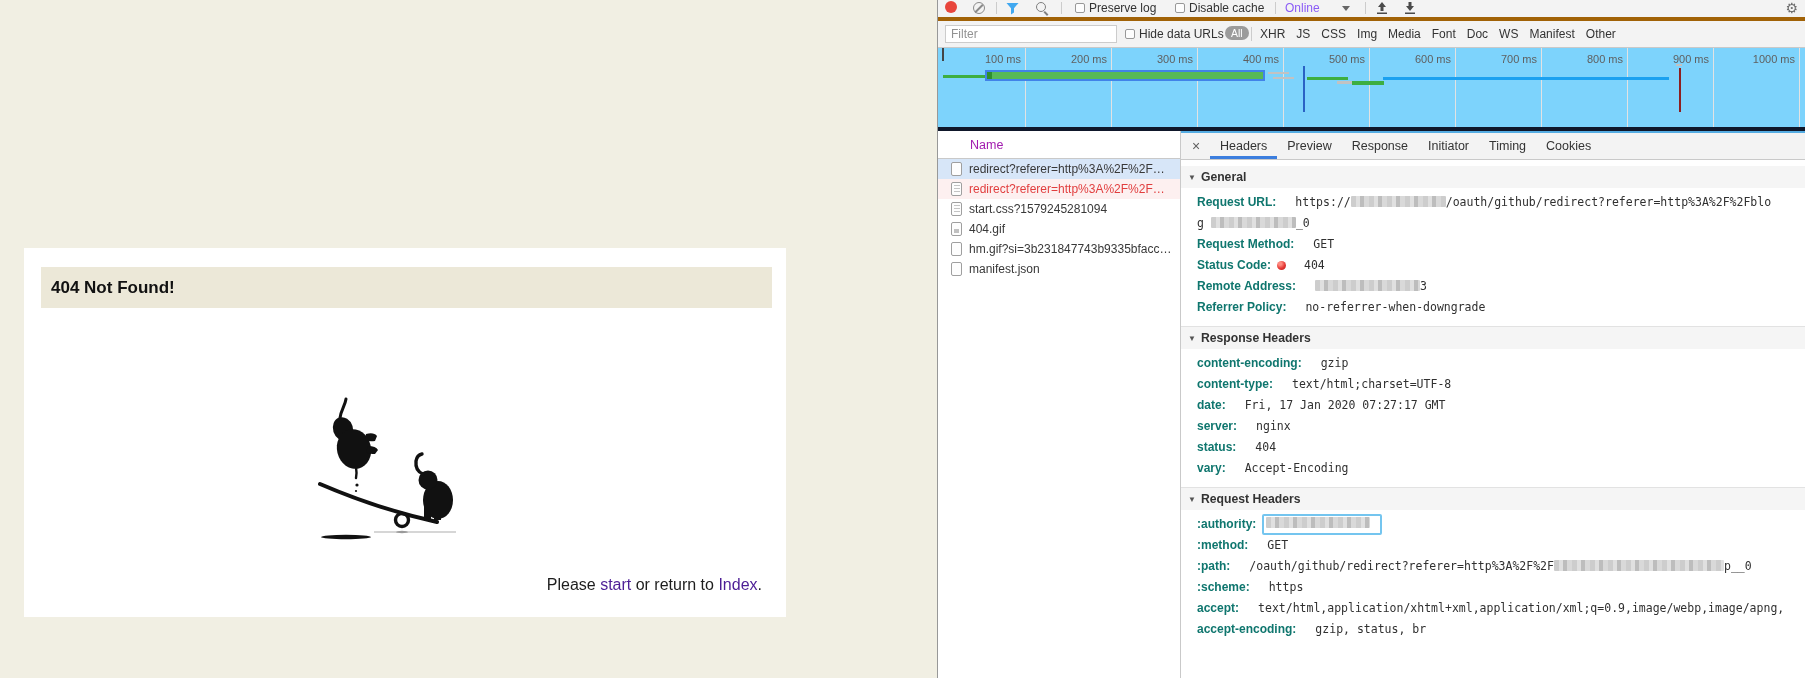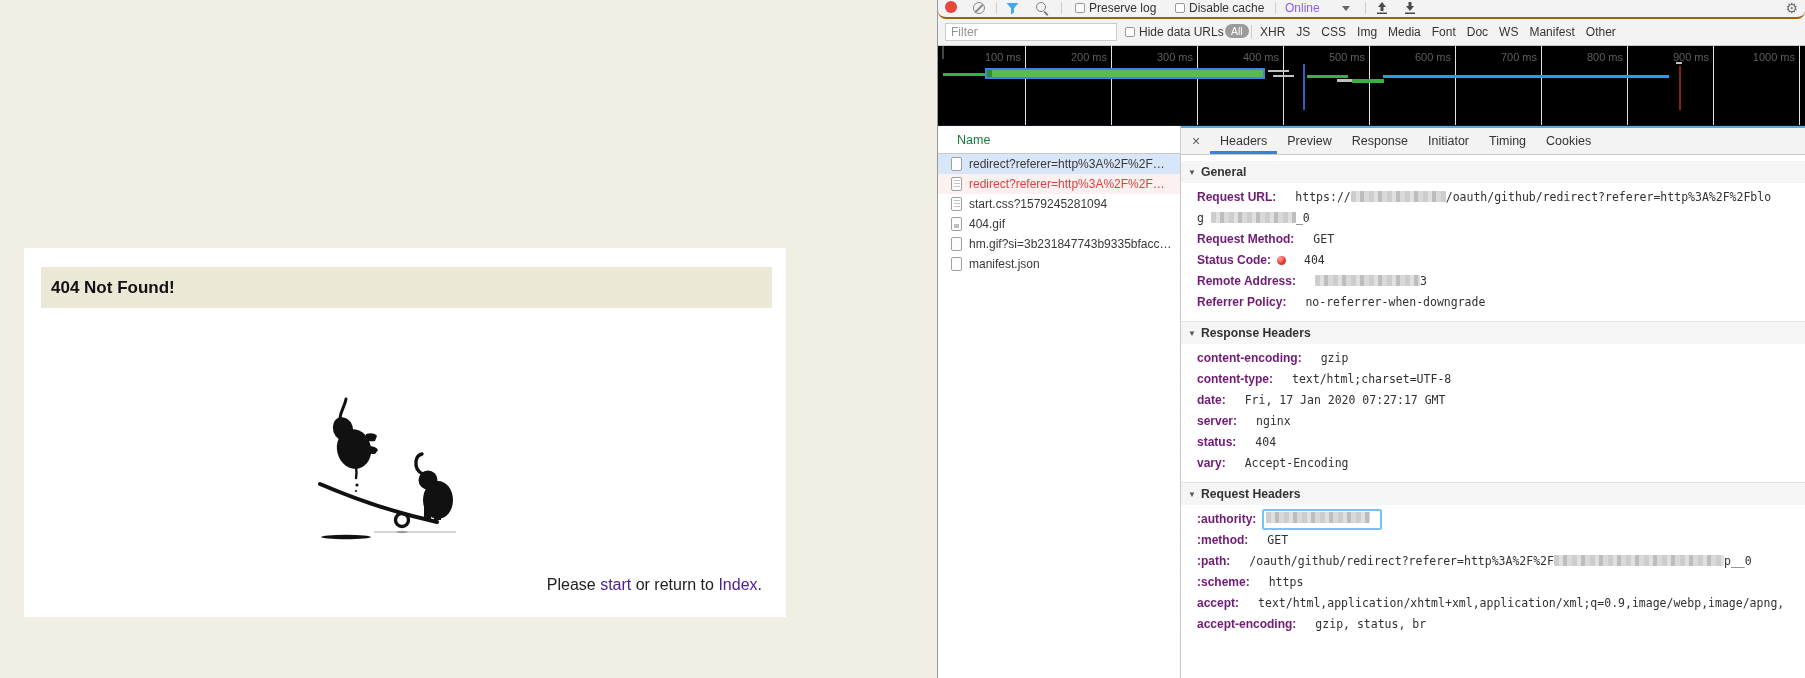--- a/index.html
+++ b/index.html
@@ -9,21 +9,21 @@
   .page404{position:absolute;left:0;top:0;width:937px;height:678px;background:#f1efe3;}
   .card{position:absolute;left:24px;top:248px;width:762px;height:369px;background:#fff;}
   .band{position:absolute;left:17px;top:19px;width:731px;height:41px;background:#ece8d8;}
   .band h1{margin:0;padding:0 0 0 10px;font-size:17px;line-height:41px;font-weight:bold;color:#111;}
   .elephants{position:absolute;left:292px;top:148px;width:185px;height:145px;}
   .msg{position:absolute;right:24px;top:328px;font-size:16px;color:#1d1d1d;white-space:pre;}
   .msg a{color:#4c1d95;text-decoration:none;cursor:pointer;}
   
   .devtools{position:absolute;left:937px;top:0;width:868px;height:678px;background:#f3f3f3;
             border-left:1px solid #989898;box-sizing:border-box;font-size:12px;}
-  .dt-toolbar{position:relative;height:17px;border-bottom:2px solid #a16207;background:#f3f3f3;border-radius:8px;}
+  .dt-toolbar{position:relative;height:17px;border-bottom:4px solid #a16207;background:#f3f3f3;}
   .dt-toolbar .tlabel{position:absolute;top:1px;font-size:12px;color:#333;line-height:14px;}
   .vsep{position:absolute;width:1px;height:12px;background:#ccc;top:2px;}
   .icon-record{position:absolute;left:7px;top:1px;width:12px;height:12px;border-radius:50%;background:#e8453c;}
   .icon-block{position:absolute;left:35px;top:2px;width:10px;height:10px;border:1.6px solid #8b8b8b;border-radius:50%;}
   .icon-block::after{content:'';position:absolute;left:4.3px;top:-0.5px;width:1.6px;height:11px;background:#8b8b8b;transform:rotate(45deg);}
   .icon-funnel{position:absolute;left:68px;top:2px;}
   .icon-search{position:absolute;left:98px;top:2px;width:8px;height:8px;border:1.6px solid #7f7f7f;border-radius:50%;}
   .icon-search::after{content:'';position:absolute;left:7.5px;top:7.5px;width:1.8px;height:5px;background:#7f7f7f;transform:rotate(-45deg);}
   .checkbox{position:absolute;width:10px;height:10px;border:1px solid #989898;border-radius:2px;background:#fdfdfd;box-sizing:border-box;}
   .caret{position:absolute;width:0;height:0;border-left:4px solid transparent;border-right:4px solid transparent;border-top:5px solid #666;}
@@ -32,35 +32,35 @@
   .dt-filterbar{position:relative;height:26px;border-bottom:1px solid #c9c9c9;background:#f3f3f3;}
   .filter-input{position:absolute;left:7px;top:4px;width:160px;height:16px;border:1px solid #ccc;background:#fff;
                 font-size:12px;padding:0 5px;color:#333;font-family:"Liberation Sans",sans-serif;}
   .filter-input::placeholder{color:#929292;}
   .flabel{position:absolute;top:6px;font-size:12px;color:#333;}
   .all-pill{position:absolute;left:287px;top:5px;background:#9b9b9b;color:#fff;font-size:10.5px;
             padding:1px 6px;border-radius:8px;line-height:12px;}
   .types{position:absolute;left:322px;top:6px;display:flex;column-gap:11px;font-size:12px;color:#333;}
   .types span{cursor:pointer;}
   
-  .dt-overview{position:relative;height:79px;background:#000000;border-bottom:1px solid #0f172a;overflow:hidden;}
+  .dt-overview{position:relative;height:79px;background:#7dd3fc;border-bottom:4px solid #0f172a;overflow:hidden;}
   .gline{position:absolute;top:0;bottom:0;width:1px;background:#e2e2e2;}
   .tick{position:absolute;top:5px;width:77px;text-align:right;font-size:11px;color:#5f5f5f;}
   .wf{position:absolute;}
   .bar-green{background:#3dae41;}
   .bar-gray{background:#c2c2c2;}
   .bar-lblue{background:#1ba1f0;}
   .selbar{position:absolute;left:47px;top:22px;width:280px;height:11px;border:2px solid #4183e8;background:#57b957;box-sizing:border-box;}
   .selbar::before{content:'';position:absolute;left:0;top:0;width:5px;height:100%;background:#2e8f2e;}
   .marker-blue{position:absolute;left:365px;top:18px;width:2px;height:46px;background:#2a62c4;}
   .marker-red{position:absolute;left:741px;top:20px;width:2px;height:44px;background:#8e1f1f;}
   
   .dt-main{display:flex;height:556px;background:#fff;}
   .dt-list{width:243px;border-right:1px solid #c9c9c9;box-sizing:border-box;background:#fff;}
-  .lhead{height:28px;line-height:28px;padding-left:19px;font-size:12.5px;color:#15803d;border-bottom:1px solid #c9c9c9;box-sizing:border-box;}
+  .lhead{height:28px;line-height:28px;padding-left:32px;font-size:12.5px;color:#a21caf;border-bottom:1px solid #c9c9c9;box-sizing:border-box;}
   .nrow{height:20px;display:flex;align-items:center;padding:0 4px 0 13px;gap:7px;cursor:pointer;}
   .nrow .ntext{font-size:12px;color:#383838;white-space:nowrap;overflow:hidden;flex:1;}
   .nrow.selected{background:#d7e6f8;}
   .nrow.error{background:#fdf0f0;}
   .nrow.error .ntext{color:#e13e3e;}
   .fico{width:11px;height:14px;background:#fdfdfd;border:1px solid #9f9f9f;border-radius:2px;box-sizing:border-box;position:relative;flex:0 0 auto;}
   .fico.lines::before{content:'';position:absolute;left:1.5px;right:1.5px;top:2px;bottom:2px;
     background:repeating-linear-gradient(to bottom,#c4c4c4 0 1px,transparent 1px 3px);}
   .fico.img::before{content:'';position:absolute;left:2px;bottom:2px;width:5px;height:4px;background:#c0c0c0;}
   
@@ -72,21 +72,21 @@
   .tab{padding:0 10px;font-size:12.5px;color:#333;line-height:26px;height:26px;cursor:pointer;}
   .tab.selected{box-shadow:inset 0 -3px 0 #3c7ede;}
   .hcontent{height:527px;overflow:hidden;font-size:12px;}
   .sechead{display:flex;align-items:center;height:22px;background:#f5f5f5;padding-left:7px;gap:5px;
            font-weight:bold;color:#333;font-size:12.2px;}
   .sechead .tri{font-size:8px;color:#555;}
   .sec2 .sechead{border-top:1px solid #e2e2e2;}
   .sec-general{margin-top:6px;}
   .sec{padding-bottom:8px;}
   .hrow{padding:0 8px 0 16px;line-height:21px;color:#303030;}
-  .hrow .hl{font-weight:bold;color:#701a75;margin-right:6px;font-size:12px;}
+  .hrow .hl{font-weight:bold;color:#0f766e;margin-right:6px;font-size:12px;}
   .hval{font-family:"DejaVu Sans Mono",monospace;font-size:11.5px;word-break:break-all;margin-left:13px;}
   .wrapline{display:block;}
   .redact{display:inline-block;height:11px;vertical-align:-1px;border-radius:1px;opacity:.92;filter:blur(.5px);
     background:repeating-linear-gradient(90deg,#c9c9c9 0 5px,#dedede 5px 9px,#b8b8b8 9px 13px,#d6d6d6 13px 18px);}
   .auth-box{display:inline-block;width:112px;height:15px;border:2px solid #74c5ef;border-radius:2px;
             vertical-align:middle;line-height:11px;padding:1px 2px;box-sizing:content-box;}
   .status-dot{display:inline-block;width:9px;height:9px;border-radius:50%;margin-right:5px;vertical-align:-1px;
     background:radial-gradient(circle at 35% 30%,#ff8a80 0 18%,#e53935 55%,#b71c1c);}
 </style>
 </head>

